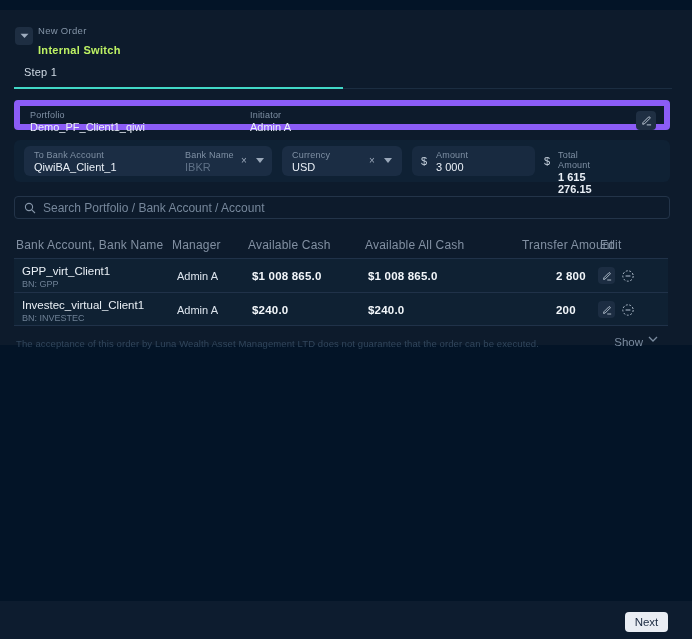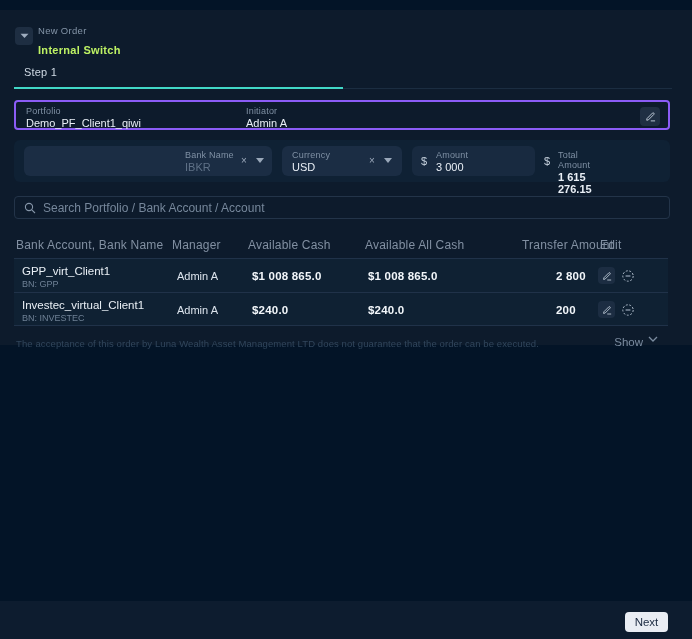--- a/index.html
+++ b/index.html
@@ -32,21 +32,21 @@
     position:absolute; left:0; top:0; width:329px; height:31px;
     border-bottom:2px solid #41d8c7; cursor:pointer;
   }
   .tab-active .tab-label {
     position:absolute; left:10px; top:8px; font-size:11px; color:#cfd9e4; letter-spacing:.2px;
   }
 
   
   .portfolio-box {
     position:absolute; left:14px; top:90px; width:656px; height:30px;
-    border:2px solid #8b5cf6; border-radius:4px;
+    border:6px solid #8b5cf6; border-radius:4px;
   }
   .field-label { font-size:9px; color:#7f90a4; letter-spacing:.2px; line-height:10px; }
   .field-value { font-size:11px; color:#e9eff6; line-height:12px; margin-top:1px; }
   .pf-field  { position:absolute; left:10px; top:4px; }
   .init-field{ position:absolute; left:230px; top:4px; }
   .edit-main-btn {
     position:absolute; right:8px; top:5px; width:20px; height:19px;
     background:#1f2f43; border:none; border-radius:4px; cursor:pointer;
     display:flex; align-items:center; justify-content:center;
   }
@@ -163,20 +163,24 @@
       <svg width="11" height="11" viewBox="0 0 12 12">
         <path d="M2.2 8.2 L8.1 2.3 a1.05 1.05 0 0 1 1.5 1.5 L3.7 9.7 L1.9 10.1 Z" fill="none" stroke="#c7d2df" stroke-width="1"></path>
         <line x1="6.3" y1="10.8" x2="11" y2="10.8" stroke="#c7d2df" stroke-width="1"></line>
       </svg>
     </button>
   </div>
 
   <div class="bank-row">
 
     <div class="inp-box box-a">
+      <div class="sub-field" style="left:10px;">
+        <div class="field-label">To Bank Account</div>
+        <div class="field-value">QiwiBA_Client_1</div>
+      </div>
       <div class="sub-field" style="left:161px;">
         <div class="field-label">Bank Name</div>
         <div class="field-value disabled-value">IBKR</div>
       </div>
       <div class="clear-x" style="left:214px;">×</div>
       <div class="dd-arrow" style="left:232px;"></div>
     </div>
 
     <div class="inp-box box-b">
       <div class="sub-field" style="left:10px;">

